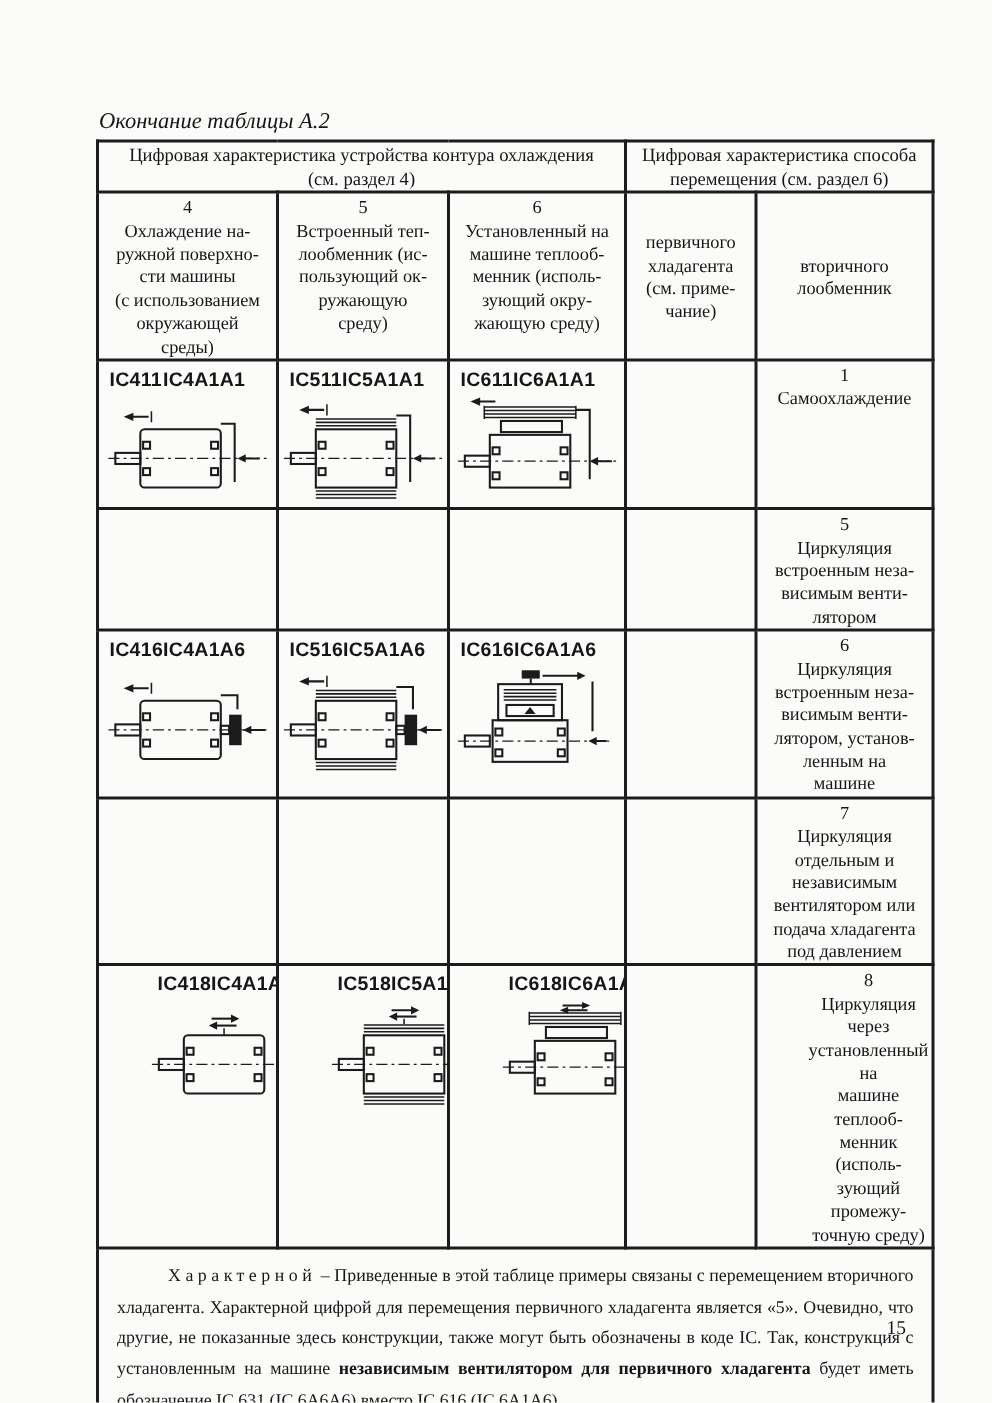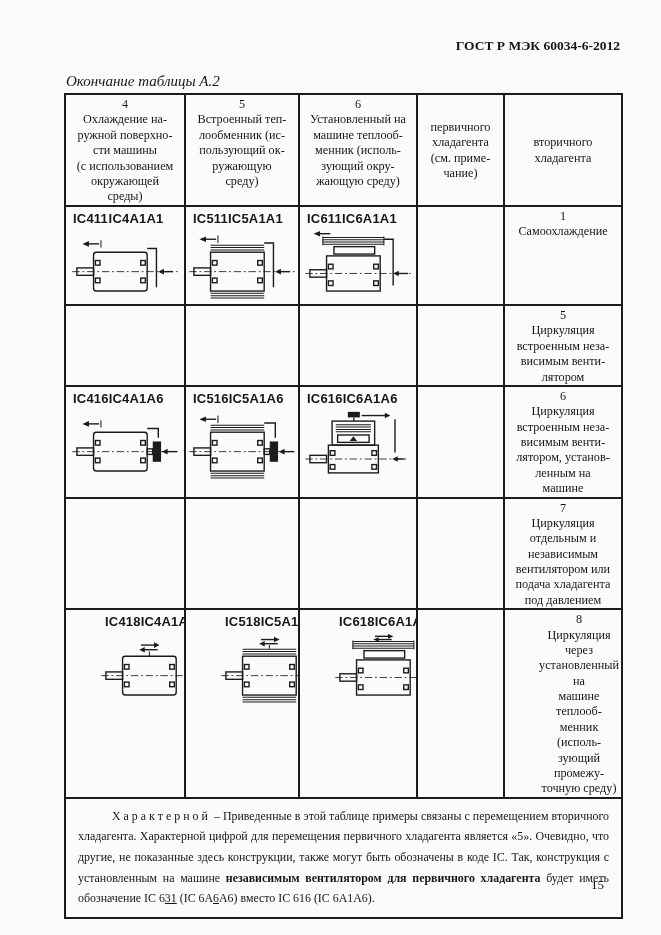--- a/index.html
+++ b/index.html
@@ -43,33 +43,38 @@
   .note-label{letter-spacing:3px;}
   .nb{font-weight:bold;}
   .nu{text-decoration:underline;}
   .pagenum{position:absolute;top:877px;right:57px;font-size:13px;}
 </style>
 </head>
 <body>
 
 <div class="page">
 
-  <div class="doc-header">ГОСТ Р МЭК 60034-6-2012</div>
   <div class="caption">Окончание таблицы А.2</div>
 
   <table class="main">
     <colgroup>
       <col style="width:120px">
         <col style="width:114px">
         <col style="width:118px">
       <col style="width:87px">
         <col style="width:118px">
     </colgroup>
 
     <tbody>
+        <tr class="gh">
+      <td colspan="3" class="pre">Цифровая характеристика устройства контура охлаждения
+(см. раздел 4)</td>
+      <td colspan="2" class="pre">Цифровая характеристика способа
+перемещения (см. раздел 6)</td>
+    </tr>
 
     <tr class="ch">
       <td>
         <span class="col-num">4</span>
         <span class="pre">Охлаждение на-
 ружной поверхно-
 сти машины
 (с использованием
 окружающей
 среды)</span>
@@ -88,21 +93,21 @@
 машине теплооб-
 менник (исполь-
 зующий окру-
 жающую среду)</span>
       </td>
       <td class="mid pre">первичного
 хладагента
 (см. приме-
 чание)</td>
       <td class="mid pre">вторичного
-хладагента</td>
+лообменник</td>
     </tr>
 
     <tr class="r1">
       <td class="draw">
         <div class="iclabels">
               <span>IC411</span>
               <span class="r">IC4A1A1</span>
             </div>
         <svg width="112" height="74" viewBox="0 0 120 80">
           <g stroke="#1b1b1b" stroke-width="0.9" fill="none">

